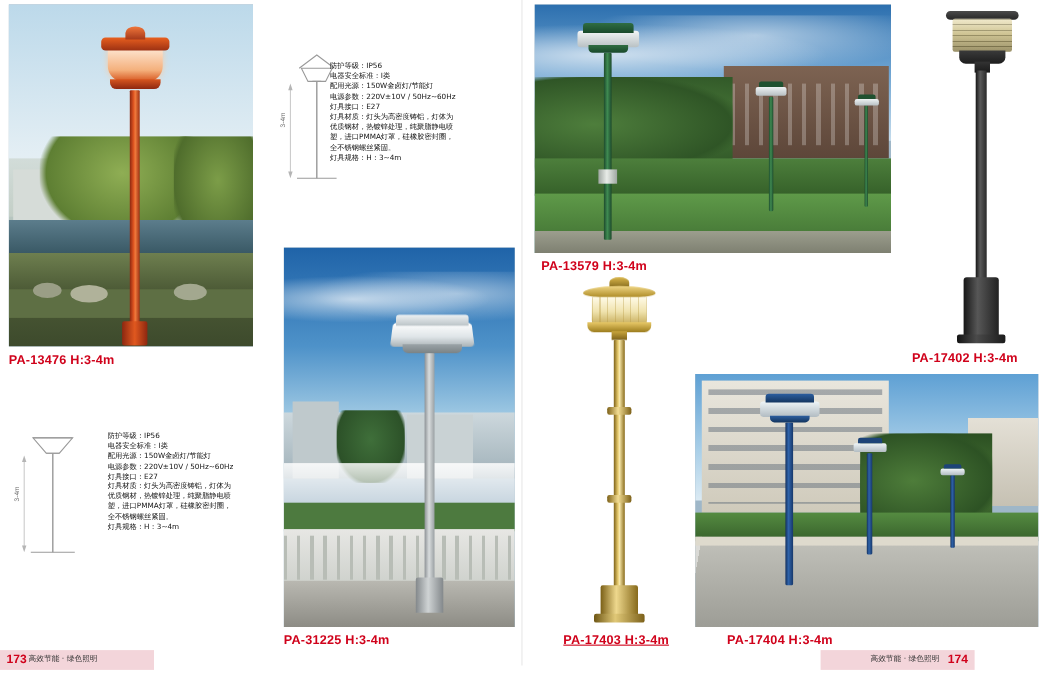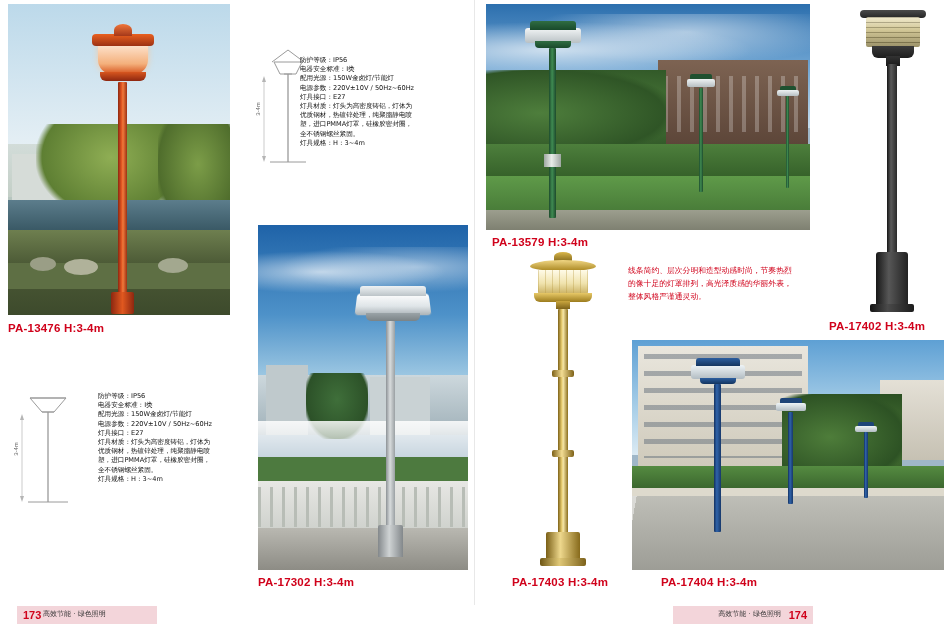--- a/index.html
+++ b/index.html
@@ -44,21 +44,21 @@
   .redpara{
     position:absolute;
     color:#d0021b;
     font-size:7.8px;
     line-height:13px;
     width:180px;
     font-family:"DejaVu Sans","Liberation Sans",sans-serif;
   }
 
   
-  .footbar{position:absolute;bottom:1px;left:0;width:796px;height:24px;margin-left:17px;}
+  .footbar{position:absolute;bottom:16px;left:0;width:886px;height:24px;}
   .pagenum{
     position:absolute;
     font-size:11px;font-weight:bold;color:#d0021b;
   }
   .foot-cn{
     position:absolute;
     font-size:7px;color:#333;
     font-family:"DejaVu Sans","Liberation Sans",sans-serif;
     white-space:nowrap;
   }
@@ -167,21 +167,21 @@
 
     <div class="pole" style="left:130px;top:272px;width:0;height:0;"></div>
     <div class="pole" style="left:128px;top:96px;width:9px;height:218px;background:linear-gradient(90deg,#8d9296,#d8dcdd 45%,#9aa0a3);"></div>
     <div style="position:absolute;left:120px;top:300px;width:25px;height:32px;background:linear-gradient(90deg,#83888b,#cfd3d4 45%,#83888b);border-radius:2px 2px 0 0;"></div>
     <div class="lamp" style="left:92px;top:58px;width:86px;height:44px;">
       <div style="position:absolute;left:6px;top:10px;width:74px;height:22px;background:linear-gradient(180deg,#ffffff,#dfe5e8 60%,#aab2b6);transform:perspective(40px) rotateX(8deg);border-radius:4px;"></div>
       <div style="position:absolute;left:10px;top:3px;width:66px;height:10px;background:linear-gradient(180deg,#eef2f4,#bcc4c8);border-radius:3px 3px 0 0;"></div>
       <div style="position:absolute;left:16px;top:30px;width:54px;height:8px;background:linear-gradient(180deg,#9aa3a7,#7b8386);border-radius:0 0 5px 5px;"></div>
     </div>
   </div>
-  <div class="caption" style="left:258px;top:576px;">PA-17302 H:3-4m</div>
+  <div class="caption" style="left:258px;top:576px;">PA-31225 H:3-4m</div>
 
   <div class="photo" style="left:486px;top:4px;width:324px;height:226px;">
     <div class="sky" style="height:55%;background:linear-gradient(#2c6fae,#6ea4d2 50%,#c5dcec);"></div>
     <div style="position:absolute;left:0;top:10px;width:100%;height:60px;background:radial-gradient(ellipse at 20% 60%,rgba(255,255,255,.7),rgba(255,255,255,0) 55%),radial-gradient(ellipse at 62% 30%,rgba(255,255,255,.55),rgba(255,255,255,0) 55%);"></div>
     <div style="position:absolute;left:172px;top:56px;width:150px;height:84px;background:linear-gradient(180deg,#7d6352,#5d4639);"></div>
     <div style="position:absolute;left:178px;top:72px;width:138px;height:56px;background:repeating-linear-gradient(90deg,rgba(255,255,255,.25) 0 4px,rgba(0,0,0,0) 4px 13px);"></div>
     <div style="position:absolute;left:0;top:66px;width:180px;height:86px;background:radial-gradient(ellipse at 30% 50%,#4e7e3c,#2f5526 70%,rgba(47,85,38,0) 78%),radial-gradient(ellipse at 78% 45%,#4a7a39,#2e5426 70%,rgba(46,84,38,0) 78%);"></div>
     <div style="position:absolute;left:0;top:140px;width:100%;height:34px;background:linear-gradient(180deg,#4d7f3c,#356029);"></div>
     <div class="ground" style="height:54px;background:linear-gradient(#5f9a49,#3d6c30);"></div>
     <div style="position:absolute;left:0;bottom:0;width:100%;height:20px;background:linear-gradient(#9c9e8e,#7e8071);"></div>
@@ -215,42 +215,37 @@
       <div style="position:absolute;left:8px;top:11px;width:54px;height:30px;background:repeating-linear-gradient(180deg,rgba(0,0,0,.22) 0 1px,rgba(255,255,255,.12) 1px 5px);"></div>
       <div style="position:absolute;left:14px;top:40px;width:42px;height:12px;background:linear-gradient(180deg,#3a3a3a,#1d1d1d);border-radius:0 0 6px 6px;"></div>
       <div style="position:absolute;left:28px;top:50px;width:14px;height:10px;background:linear-gradient(180deg,#333,#1a1a1a);"></div>
     </div>
     <div class="pole" style="left:47px;top:60px;width:10px;height:190px;background:linear-gradient(90deg,#161616,#5a5a5a 40%,#2a2a2a);"></div>
     <div style="position:absolute;left:36px;top:248px;width:32px;height:58px;background:linear-gradient(90deg,#171717,#575757 40%,#222);border-radius:3px 3px 2px 2px;"></div>
     <div style="position:absolute;left:30px;top:300px;width:44px;height:8px;background:linear-gradient(90deg,#141414,#4a4a4a 40%,#1c1c1c);border-radius:2px;"></div>
   </div>
   <div class="caption" style="left:829px;top:320px;">PA-17402 H:3-4m</div>
 
-  <div class="redpara" style="left:628px;top:264px;">
-    <div>线条简约、层次分明和造型动感时尚，节奏热烈</div>
-    <div>的像十足的灯罩排列，高光泽质感的华丽外表，</div>
-    <div>整体风格严谨通灵动。</div>
-  </div>
 
   <div style="position:absolute;left:508px;top:252px;width:110px;height:318px;background:#ffffff;">
     <div class="lamp" style="left:18px;top:0px;width:76px;height:60px;">
       <div style="position:absolute;left:28px;top:0;width:18px;height:9px;background:linear-gradient(180deg,#d9b64a,#8a6f20);border-radius:50% 50% 0 0;"></div>
       <div style="position:absolute;left:4px;top:8px;width:66px;height:11px;background:linear-gradient(180deg,#f0d684,#a9861f);border-radius:50%/60% 60% 40% 40%;"></div>
       <div style="position:absolute;left:12px;top:18px;width:50px;height:24px;background:linear-gradient(180deg,#fffbe8,#f0e3ae 55%,#cbb263);border-radius:3px;"></div>
       <div style="position:absolute;left:12px;top:18px;width:50px;height:24px;background:repeating-linear-gradient(90deg,rgba(180,150,60,.35) 0 1px,rgba(255,255,255,0) 1px 7px);"></div>
       <div style="position:absolute;left:8px;top:41px;width:58px;height:9px;background:linear-gradient(180deg,#e7c867,#9c7c1d);border-radius:0 0 6px 6px;"></div>
       <div style="position:absolute;left:30px;top:49px;width:14px;height:8px;background:linear-gradient(180deg,#caa63e,#7e631a);"></div>
     </div>
     <div class="pole" style="left:50px;top:57px;width:10px;height:225px;background:linear-gradient(90deg,#7d6118,#e8cc6f 38%,#f6e6a8 52%,#8a6c1c);"></div>
     <div style="position:absolute;left:44px;top:118px;width:22px;height:7px;background:linear-gradient(90deg,#7d6118,#f2dc92 45%,#7d6118);border-radius:2px;"></div>
     <div style="position:absolute;left:44px;top:198px;width:22px;height:7px;background:linear-gradient(90deg,#7d6118,#f2dc92 45%,#7d6118);border-radius:2px;"></div>
     <div style="position:absolute;left:38px;top:280px;width:34px;height:30px;background:linear-gradient(90deg,#7a5f16,#eed88d 42%,#876a1b);border-radius:2px;"></div>
     <div style="position:absolute;left:32px;top:306px;width:46px;height:8px;background:linear-gradient(90deg,#6e5614,#e0c877 42%,#7c611a);border-radius:2px;"></div>
   </div>
-  <div class="caption" style="left:512px;top:576px;">PA-17403 H:3-4m</div>
+  <div class="caption" style="left:512px;top:576px;text-decoration:underline;">PA-17403 H:3-4m</div>
 
   <div class="photo" style="left:632px;top:340px;width:312px;height:230px;">
     <div class="sky" style="height:50%;background:linear-gradient(#5ea0d4,#a9cfe8 60%,#dbeaf3);"></div>
     <div style="position:absolute;left:6px;top:6px;width:170px;height:120px;background:linear-gradient(180deg,#e9e6dd,#cfcabb);"></div>
     <div style="position:absolute;left:12px;top:14px;width:158px;height:104px;background:repeating-linear-gradient(180deg,rgba(110,120,130,.55) 0 5px,rgba(0,0,0,0) 5px 17px);"></div>
     <div style="position:absolute;left:248px;top:40px;width:64px;height:80px;background:linear-gradient(180deg,#e4e0d6,#c6c1b3);"></div>
     <div style="position:absolute;left:150px;top:54px;width:120px;height:86px;background:radial-gradient(ellipse at 40% 50%,#4e7d3a,#2d5224 72%,rgba(45,82,36,0) 80%),radial-gradient(ellipse at 82% 55%,#4a7736,#2b4f22 72%,rgba(43,79,34,0) 80%);"></div>
     <div style="position:absolute;left:0;top:126px;width:100%;height:26px;background:linear-gradient(180deg,#558b41,#37612b);"></div>
     <div class="ground" style="height:82px;background:linear-gradient(#c2c2bb,#9d9d96);"></div>
     <div style="position:absolute;left:0;bottom:0;width:100%;height:82px;background:linear-gradient(100deg,rgba(255,255,255,.45) 0 6px,rgba(0,0,0,0) 6px 64px);"></div>

